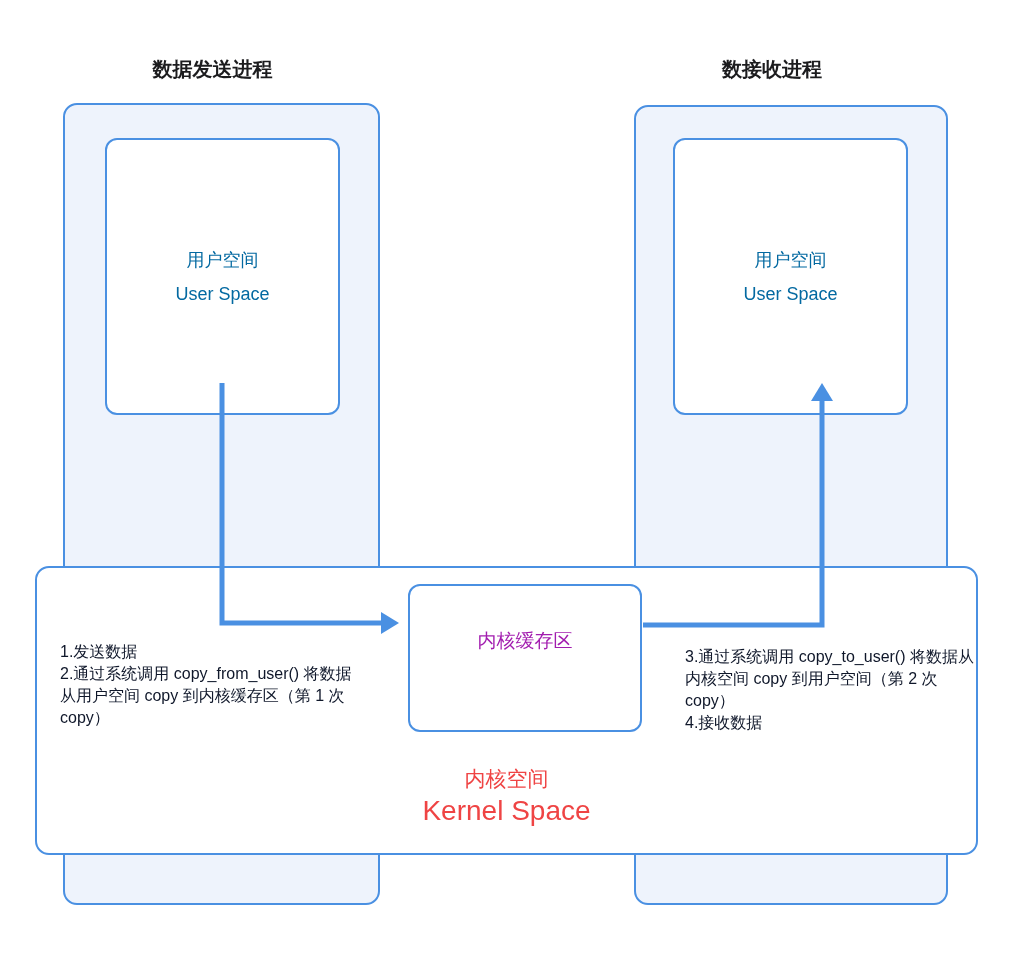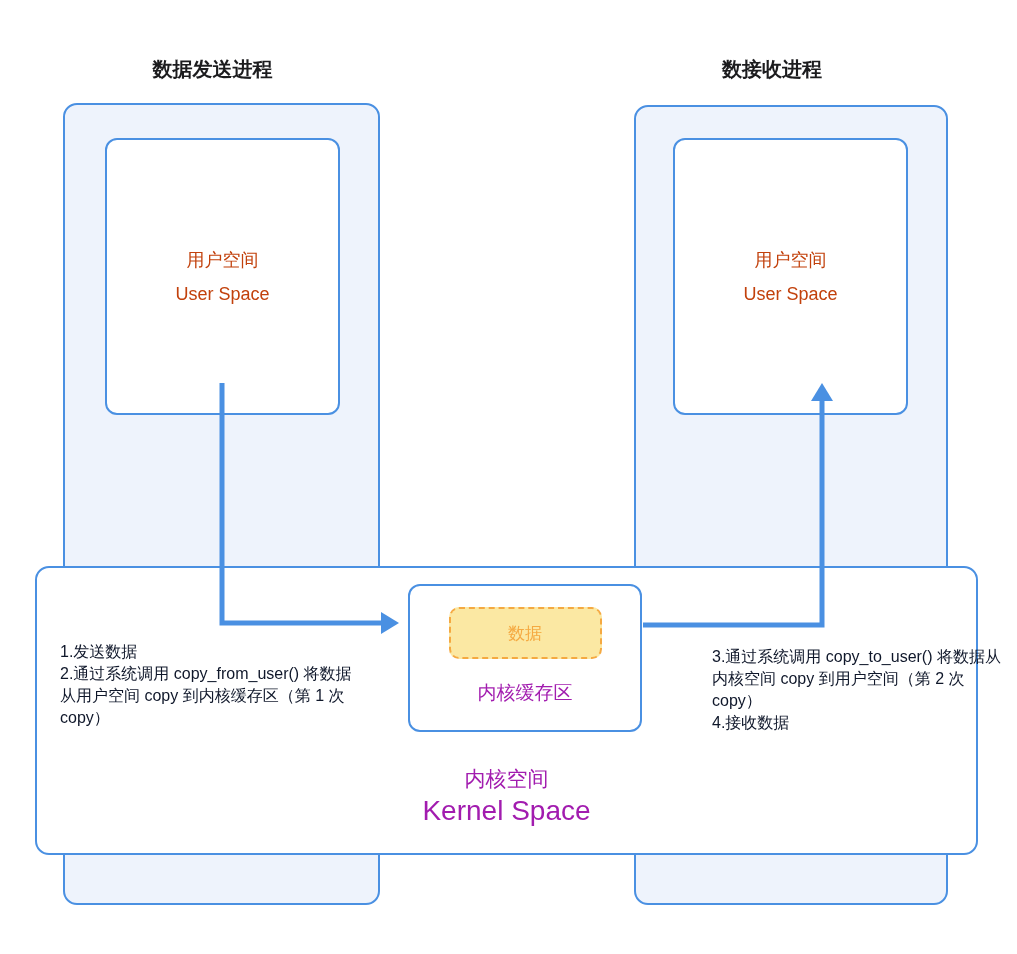--- a/index.html
+++ b/index.html
@@ -30,21 +30,21 @@
   
   .user-space-box {
     background: #ffffff;
     border: 2px solid #4a90e2;
     border-radius: 12px;
     z-index: 3;
     display: flex;
     flex-direction: column;
     align-items: center;
     justify-content: center;
-    color: #c2410c;
+    color: #0369a1;
     font-size: 18px;
     line-height: 34px;
   }
   .us-left  { left: 105px; top: 138px; width: 235px; height: 277px; }
   .us-right { left: 673px; top: 138px; width: 235px; height: 277px; }
 
   
   .kernel-box {
     left: 35px; top: 566px; width: 943px; height: 289px;
     background: #ffffff;
@@ -94,35 +94,35 @@
     z-index: 5;
   }
   .title-left  { left: 54px;  width: 317px; }
   .title-right { left: 615px; width: 314px; }
 
   
   .kernel-label {
     left: 35px; top: 763px; width: 943px;
     text-align: center;
     z-index: 5;
-    color: #a21caf;
+    color: #ef4444;
   }
   .kernel-label .cn { font-size: 21px; line-height: 32px; }
   .kernel-label .en { font-size: 28px; line-height: 32px; }
 
   
   .annotation {
     color: #0f172a;
     font-size: 16px;
     line-height: 22px;
     white-space: pre-line;
     z-index: 5;
   }
   .ann-left  { left: 60px;  top: 641px; width: 342px; }
-  .ann-right { left: 685px; top: 646px; width: 296px; margin-left: 27px; }
+  .ann-right { left: 685px; top: 646px; width: 296px; }
 
   
   .arrows {
     position: absolute;
     left: 0; top: 0;
     width: 1017px; height: 954px;
     z-index: 6;
     pointer-events: none;
   }
 </style>
@@ -142,23 +142,20 @@
   <div class="abs user-space-box us-left">
     <span>用户空间</span>
     <span>User Space</span>
   </div>
   <div class="abs user-space-box us-right">
     <span>用户空间</span>
     <span>User Space</span>
   </div>
 
   <div class="abs buffer-box">
-    <div class="data-box">
-      <span>数据</span>
-    </div>
     <div class="buffer-label">内核缓存区</div>
   </div>
 
   <div class="abs kernel-label">
     <div class="cn">内核空间</div>
     <div class="en">Kernel Space</div>
   </div>
 
   <div class="abs annotation ann-left">1.发送数据
 2.通过系统调用 copy_from_user() 将数据

